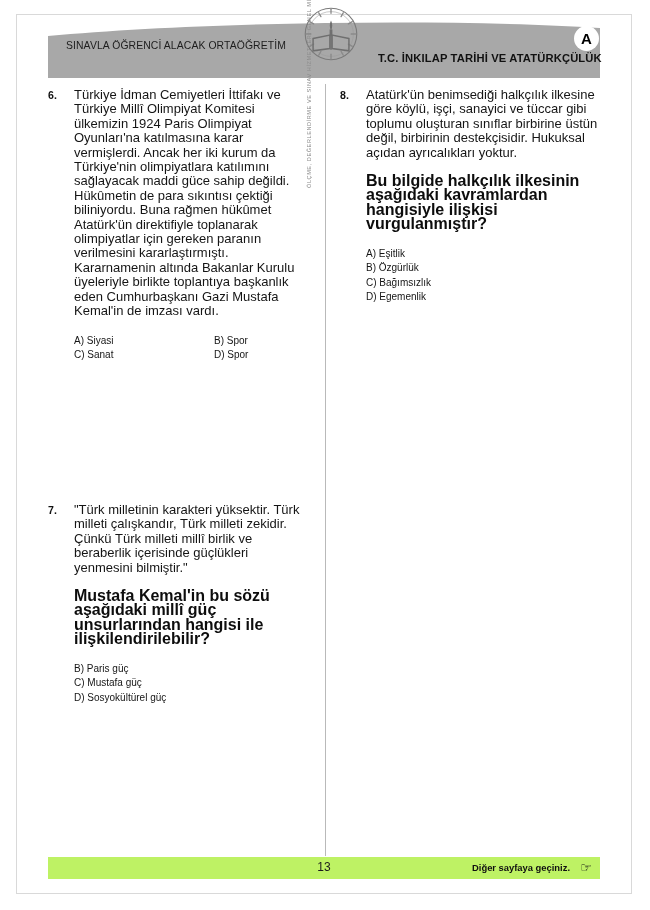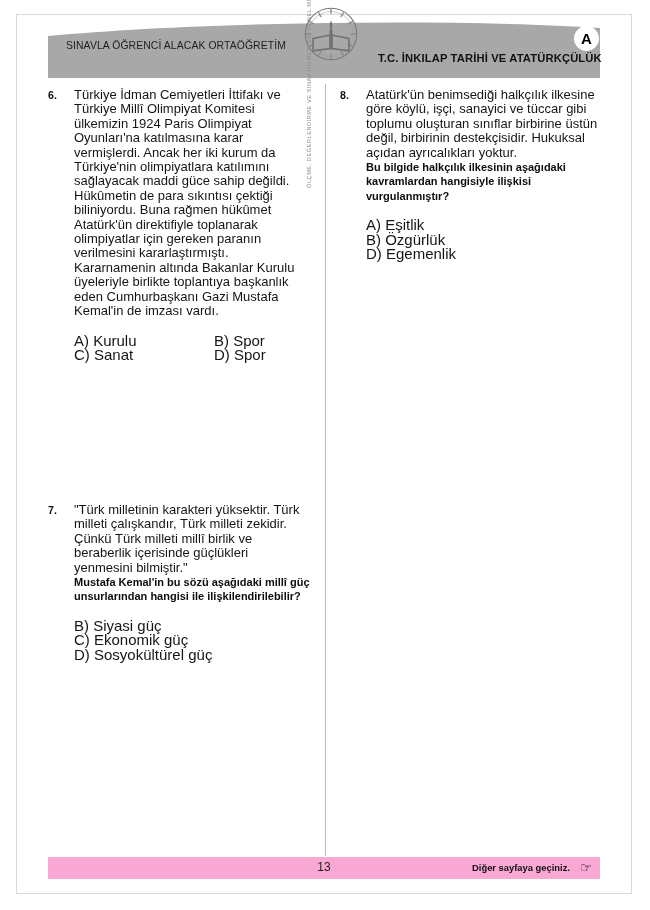--- a/index.html
+++ b/index.html
@@ -151,47 +151,48 @@
   }
   .q-body { flex: 1 1 auto; }
   .q-text {
     font-size: 13px;
     line-height: 14.4px;
     text-align: left;
     color: #151515;
     white-space: pre-line;
   }
   .q-stem {
-    font-size: 11px;
+    font-size: 16px;
     line-height: 14.4px;
     font-weight: bold;
     color: #0d0d0d;
+    margin-top: 14px;
     white-space: pre-line;
   }
   .q-options {
     margin-top: 15px;
-    font-size: 15px;
+    font-size: 10px;
     line-height: 14.6px;
     color: #151515;
   }
   .opt { white-space: nowrap; }
   .opt-grid {
     display: grid;
     grid-template-columns: 140px 1fr;
     row-gap: 0px;
   }
 
   
   #footer {
     position: absolute;
     left: 48px;
     top: 857px;
     width: 552px;
     height: 22px;
-    background: #f9a8d4;
+    background: #bef264;
   }
   #page-number {
     position: absolute;
     left: 0; right: 0;
     top: 3px;
     text-align: center;
     font-size: 12px;
     color: #1c1c1c;
   }
   #footer-note {
@@ -264,57 +265,58 @@
     <div id="side-caption">ÖLÇME, DEĞERLENDİRME VE SINAV HİZMETLERİ GENEL MÜDÜRLÜĞÜ (ÖDSGM)</div>
 
     <div class="column" id="col-left">
 
       <div class="question" style="top:0px;">
         <div class="q-row">
           <div class="q-num">6.</div>
           <div class="q-body">
             <div class="q-text">Türkiye İdman Cemiyetleri İttifakı ve Türkiye Millî Olimpiyat Komitesi ülkemizin 1924 Paris Olimpiyat Oyunları'na katılmasına karar vermişlerdi. Ancak her iki kurum da Türkiye'nin olimpiyatlara katılımını sağlayacak maddi güce sahip değildi. Hükûmetin de para sıkıntısı çektiği biliniyordu. Buna rağmen hükûmet Atatürk'ün direktifiyle toplanarak olimpiyatlar için gereken paranın verilmesini kararlaştırmıştı. Kararnamenin altında Bakanlar Kurulu üyeleriyle birlikte toplantıya başkanlık eden Cumhurbaşkanı Gazi Mustafa Kemal'in de imzası vardı.</div>
             <div class="q-options opt-grid">
-              <div class="opt">A) Kurulu</div>
+              <div class="opt">A) Siyasi</div>
               <div class="opt">B) Spor</div>
               <div class="opt">C) Sanat</div>
               <div class="opt">D) Spor</div>
             </div>
           </div>
         </div>
       </div>
 
       <div class="question" style="top:415px;">
         <div class="q-row">
           <div class="q-num">7.</div>
           <div class="q-body">
             <div class="q-text">"Türk milletinin karakteri yüksektir. Türk milleti çalışkandır, Türk milleti zekidir. Çünkü Türk milleti millî birlik ve beraberlik içerisinde güçlükleri yenmesini bilmiştir."</div>
             <div class="q-stem">Mustafa Kemal'in bu sözü aşağıdaki millî güç unsurlarından hangisi ile ilişkilendirilebilir?</div>
             <div class="q-options">
-              <div class="opt">B) Siyasi güç</div>
-              <div class="opt">C) Ekonomik güç</div>
+              <div class="opt">B) Paris güç</div>
+              <div class="opt">C) Mustafa güç</div>
               <div class="opt">D) Sosyokültürel güç</div>
             </div>
           </div>
         </div>
       </div>
 
     </div>
 
     <div class="column" id="col-right">
 
       <div class="question" style="top:0px;">
         <div class="q-row">
           <div class="q-num">8.</div>
           <div class="q-body">
             <div class="q-text">Atatürk'ün benimsediği halkçılık ilkesine göre köylü, işçi, sanayici ve tüccar gibi toplumu oluşturan sınıflar birbirine üstün değil, birbirinin destekçisidir. Hukuksal açıdan ayrıcalıkları yoktur.</div>
             <div class="q-stem">Bu bilgide halkçılık ilkesinin aşağıdaki kavramlardan hangisiyle ilişkisi vurgulanmıştır?</div>
             <div class="q-options">
               <div class="opt">A) Eşitlik</div>
               <div class="opt">B) Özgürlük</div>
+              <div class="opt">C) Bağımsızlık</div>
               <div class="opt">D) Egemenlik</div>
             </div>
           </div>
         </div>
       </div>
 
     </div>
 
   </div>
 

